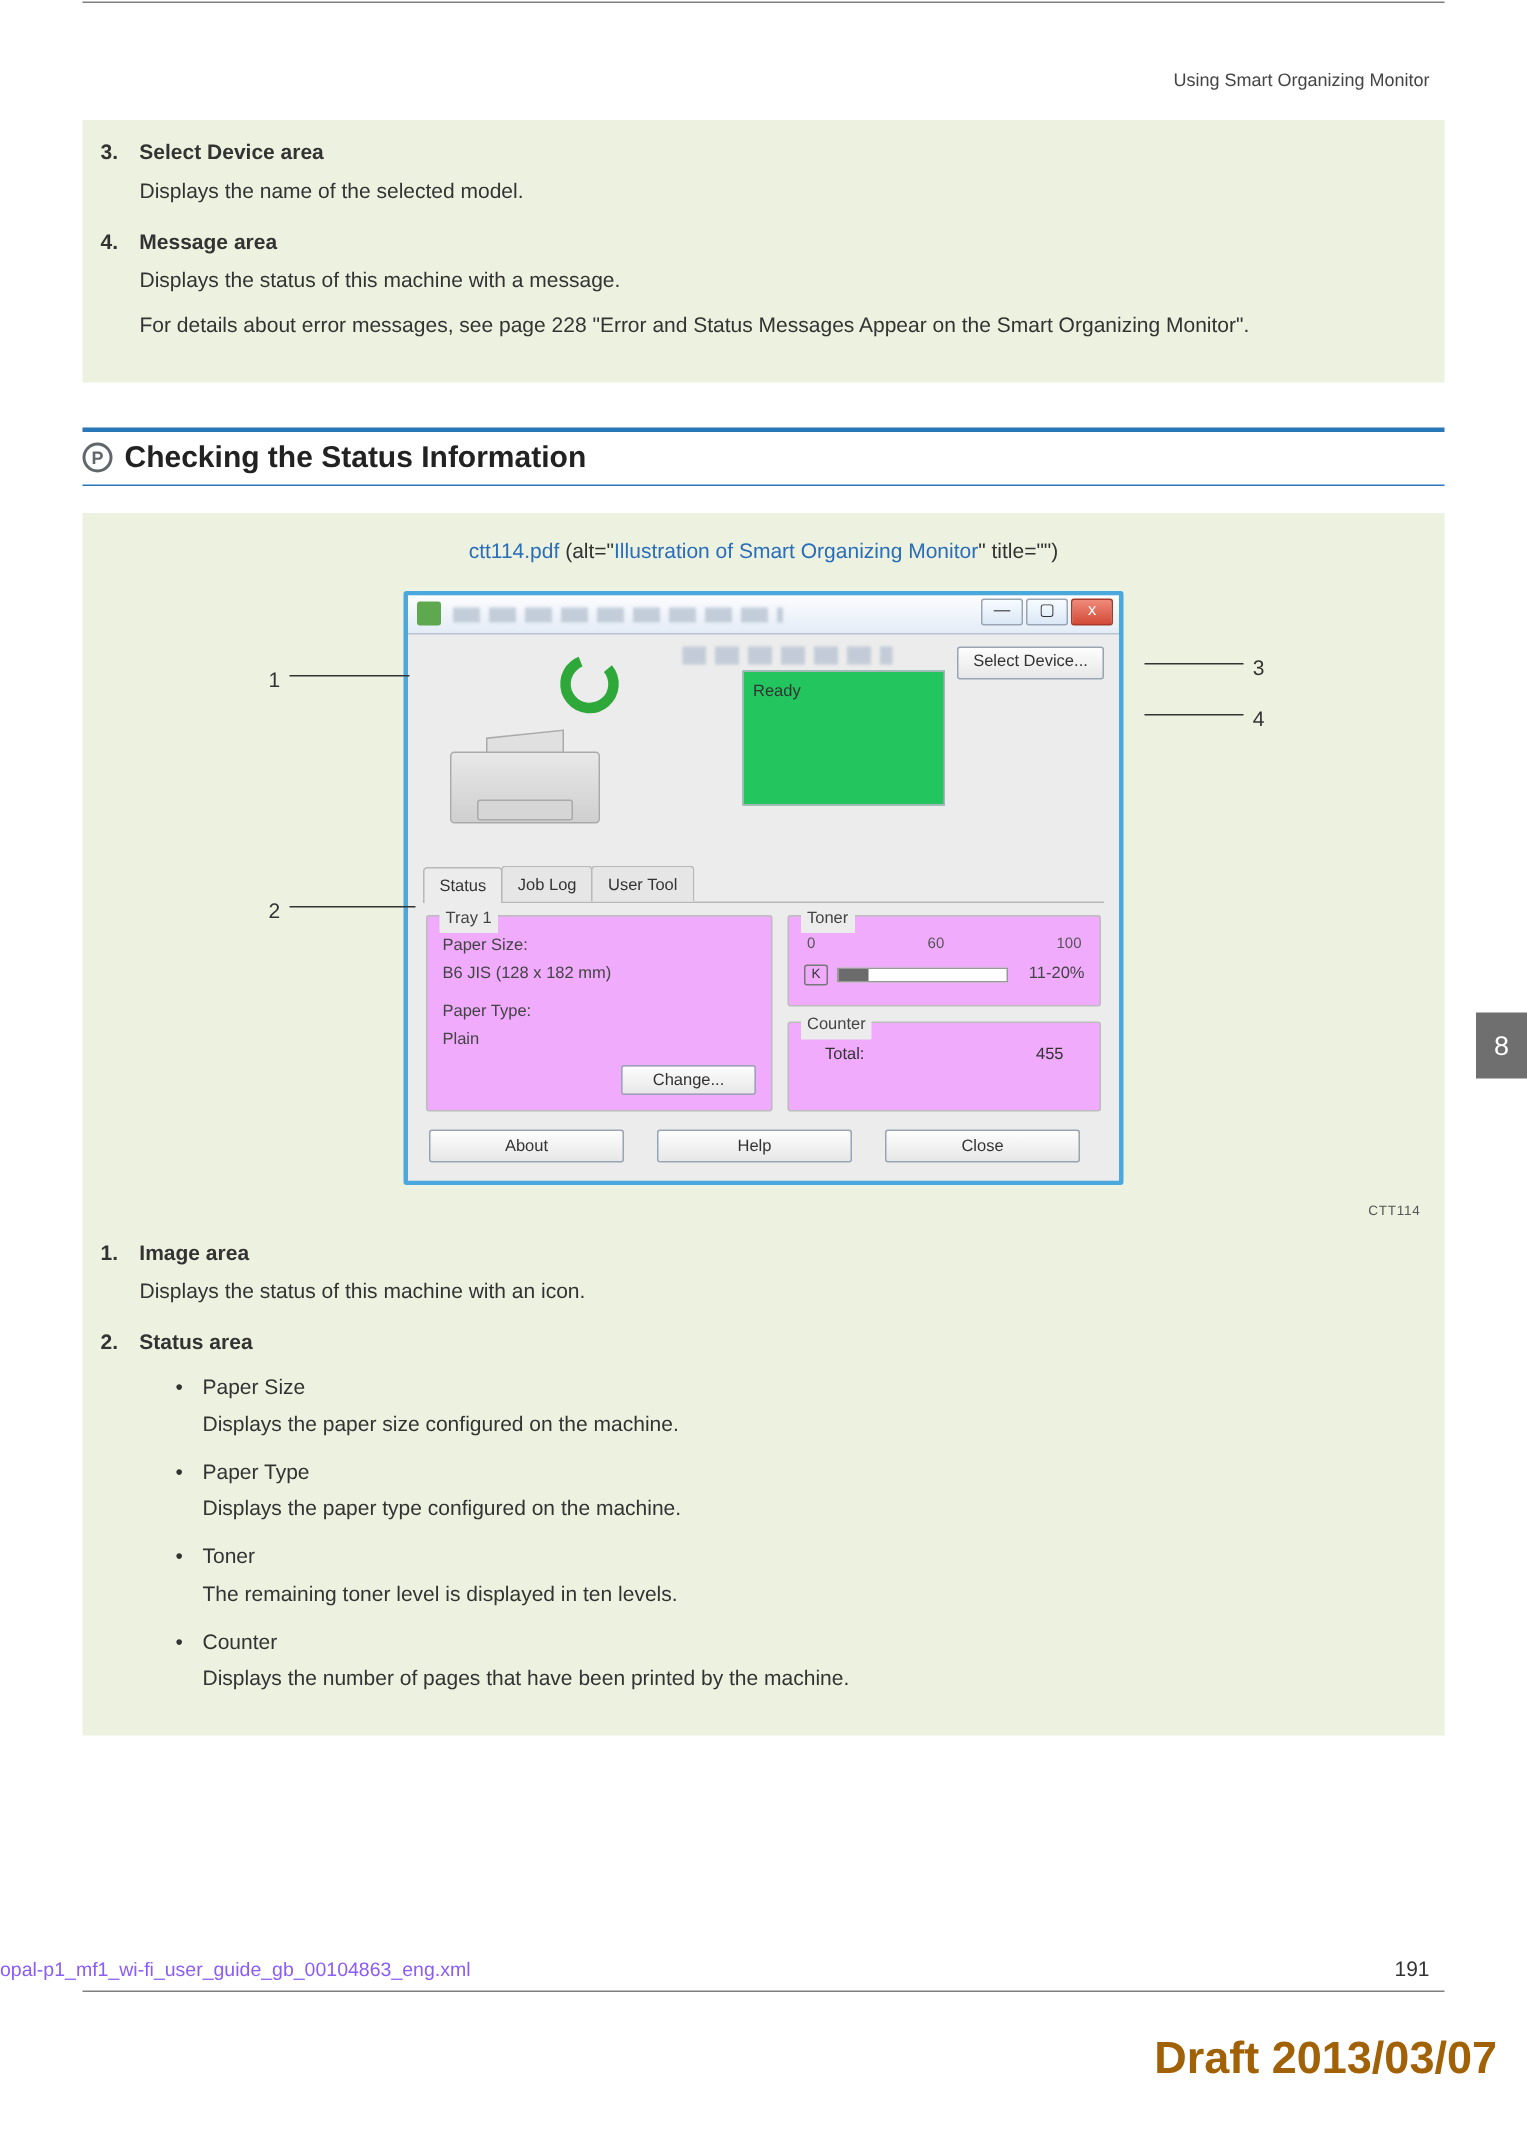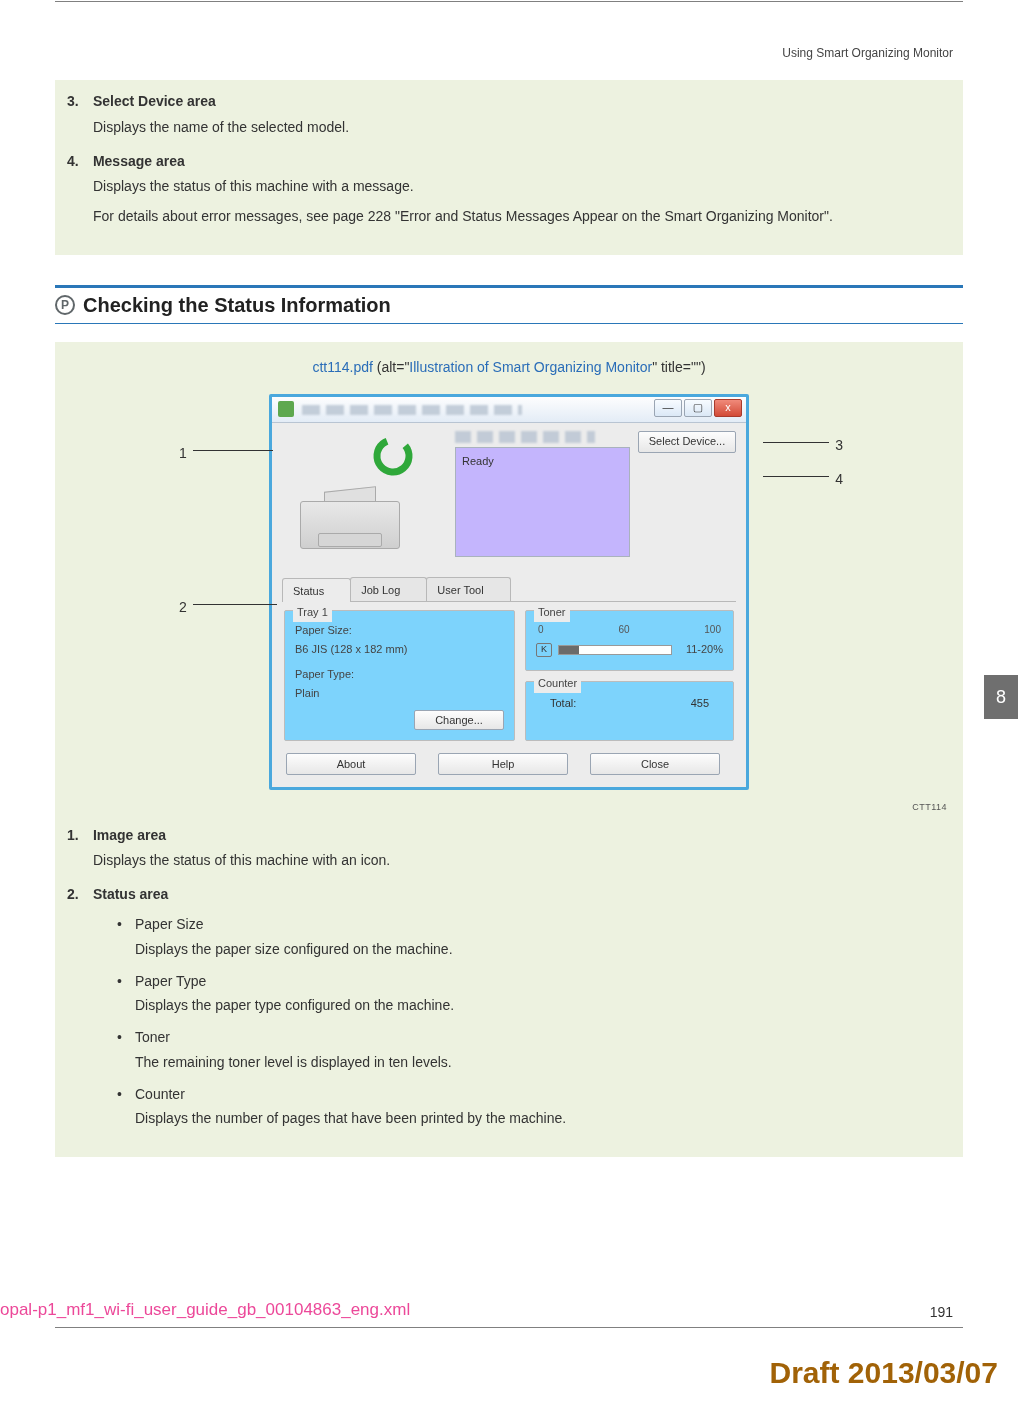--- a/index.html
+++ b/index.html
@@ -201,59 +201,60 @@
     align-items: flex-start;
   }
   .msg-col { flex: 1; }
   .msg-title-blur {
     height: 12px; width: 140px;
     background: repeating-linear-gradient(90deg,#b8c4d2,#b8c4d2 16px,transparent 16px,transparent 22px);
     filter: blur(1px); opacity:.8;
     margin-bottom: 4px;
   }
   .msg-field {
-    height: 110px;
-    background: #c4b5fd;
+    height: 90px;
+    background: #22c55e;
     border: 1px solid #a9b2bd;
     padding: 4px 6px;
+    margin-left: 40px;
   }
   .sel-dev-btn {
     width: 98px; height: 22px;
     background: linear-gradient(#fdfdfd,#e7e7e7);
     border: 1px solid #9aa5b3;
     border-radius: 2px;
     display: flex; align-items: center; justify-content: center;
     font-size: 11px;
   }
   .tabs {
     margin-top: 16px;
     display: flex;
     align-items: flex-end;
     border-bottom: 1px solid #b8b8b8;
   }
   .tab {
-    padding: 3px 26px 2px 10px;
+    padding: 3px 10px 2px 10px;
     font-size: 11px;
     border: 1px solid #b8b8b8;
     border-bottom: none;
     background: #e6e6e6;
     margin-right: -1px;
     border-radius: 3px 3px 0 0;
   }
   .tab.active {
     background: #ececec;
     position: relative;
     top: 1px;
   }
   .panels {
     display: flex;
     gap: 10px;
     padding: 8px 2px 0 2px;
   }
-  .gb { border: 1px solid #bcbcbc; border-radius: 2px; padding: 10px 10px 10px 10px; position: relative; background:#7dd3fc; }
+  .gb { border: 1px solid #bcbcbc; border-radius: 2px; padding: 10px 10px 10px 10px; position: relative; background:#f0abfc; }
   .gb .legend {
     position: absolute; top: -8px; left: 8px;
     background: #ececec; padding: 0 4px;
     font-size: 11px; color:#444;
   }
   .gb.tray { flex: 1; }
   .gb.toner { flex: 1; }
   .gb.counter { flex: 1; margin-top: 10px; }
   .rightcol { flex: 1; display:flex; flex-direction:column; }
   .small-label { font-size: 11px; color:#444; }
@@ -301,22 +302,22 @@
     width: 34px; height: 44px;
     background: #6f6f6f;
     color: #fff;
     display:flex; align-items:center; justify-content:center;
     font-size: 18px;
   }
   .footer-file {
     position: absolute;
     left: 0;
     bottom: 100px;
-    font-size: 17px;
-    color: #ec4899;
+    font-size: 13px;
+    color: #8b5cf6;
   }
   .page-num {
     position: absolute;
     right: 65px;
     bottom: 100px;
     font-size: 14px;
     color: #333;
   }
   .footer-line {
     position: absolute;

